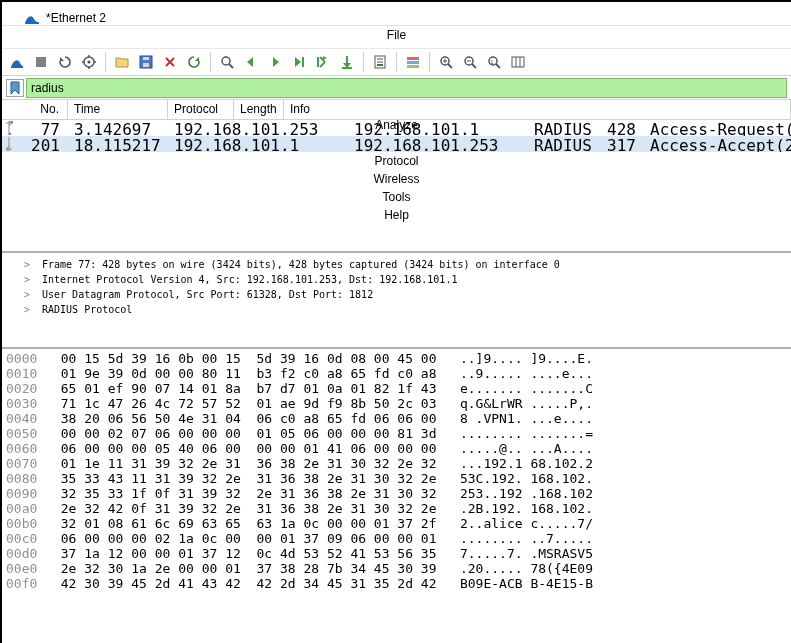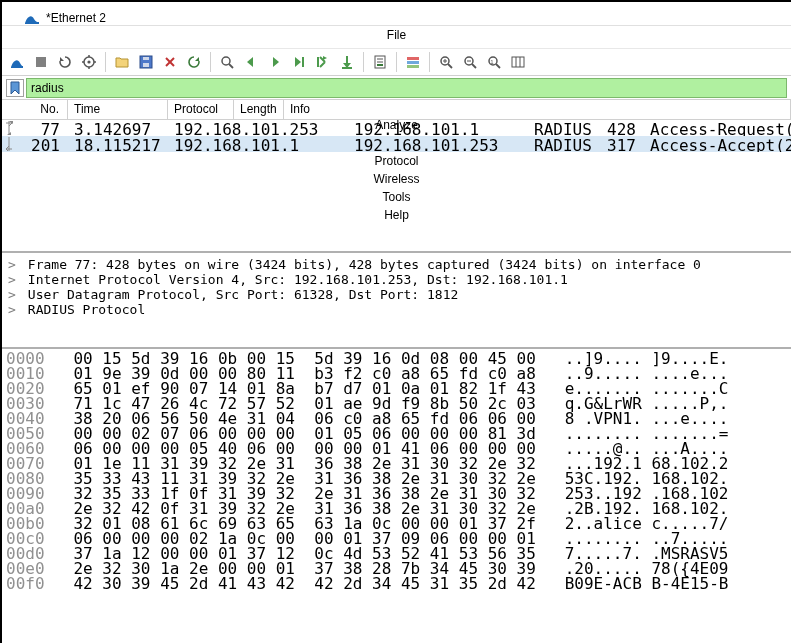--- a/index.html
+++ b/index.html
@@ -98,35 +98,35 @@
   .col-proto{ width: 66px; }
   .col-len  { width: 50px; text-align:right; padding-right:8px !important;}
   .col-info { flex:1; }
   .row-marker {
     position:absolute; left:1px; top:0; width:12px; height:16px;
     display:flex; align-items:center; justify-content:center;
   }
   
   .details {
     height: 96px;
-    padding: 4px 6px;
+    padding: 4px 22px;
     border-bottom: 2px solid #b0b0b0;
     font-family: "DejaVu Sans Mono","Lucida Console","Consolas",monospace;
-    font-size: 13px;
+    font-size: 10px;
     line-height: 15px;
     overflow:auto;
   }
   .details .line { white-space: pre; }
   .details .exp { color:#808080; display:inline-block; width:12px; }
   
   .hexpane {
     flex:1;
     padding: 2px 4px;
     font-family: "DejaVu Sans Mono","Lucida Console","Consolas",monospace;
-    font-size: 16px;
+    font-size: 13px;
     line-height: 15px;
     overflow:auto;
     white-space: pre;
     height: 250px; 
   }
   .hexpane .off { color:#909090; }
   .wrap { display:flex; flex-direction:column; height:100%; }
   svg { display:block; }
 </style>
 </head>

